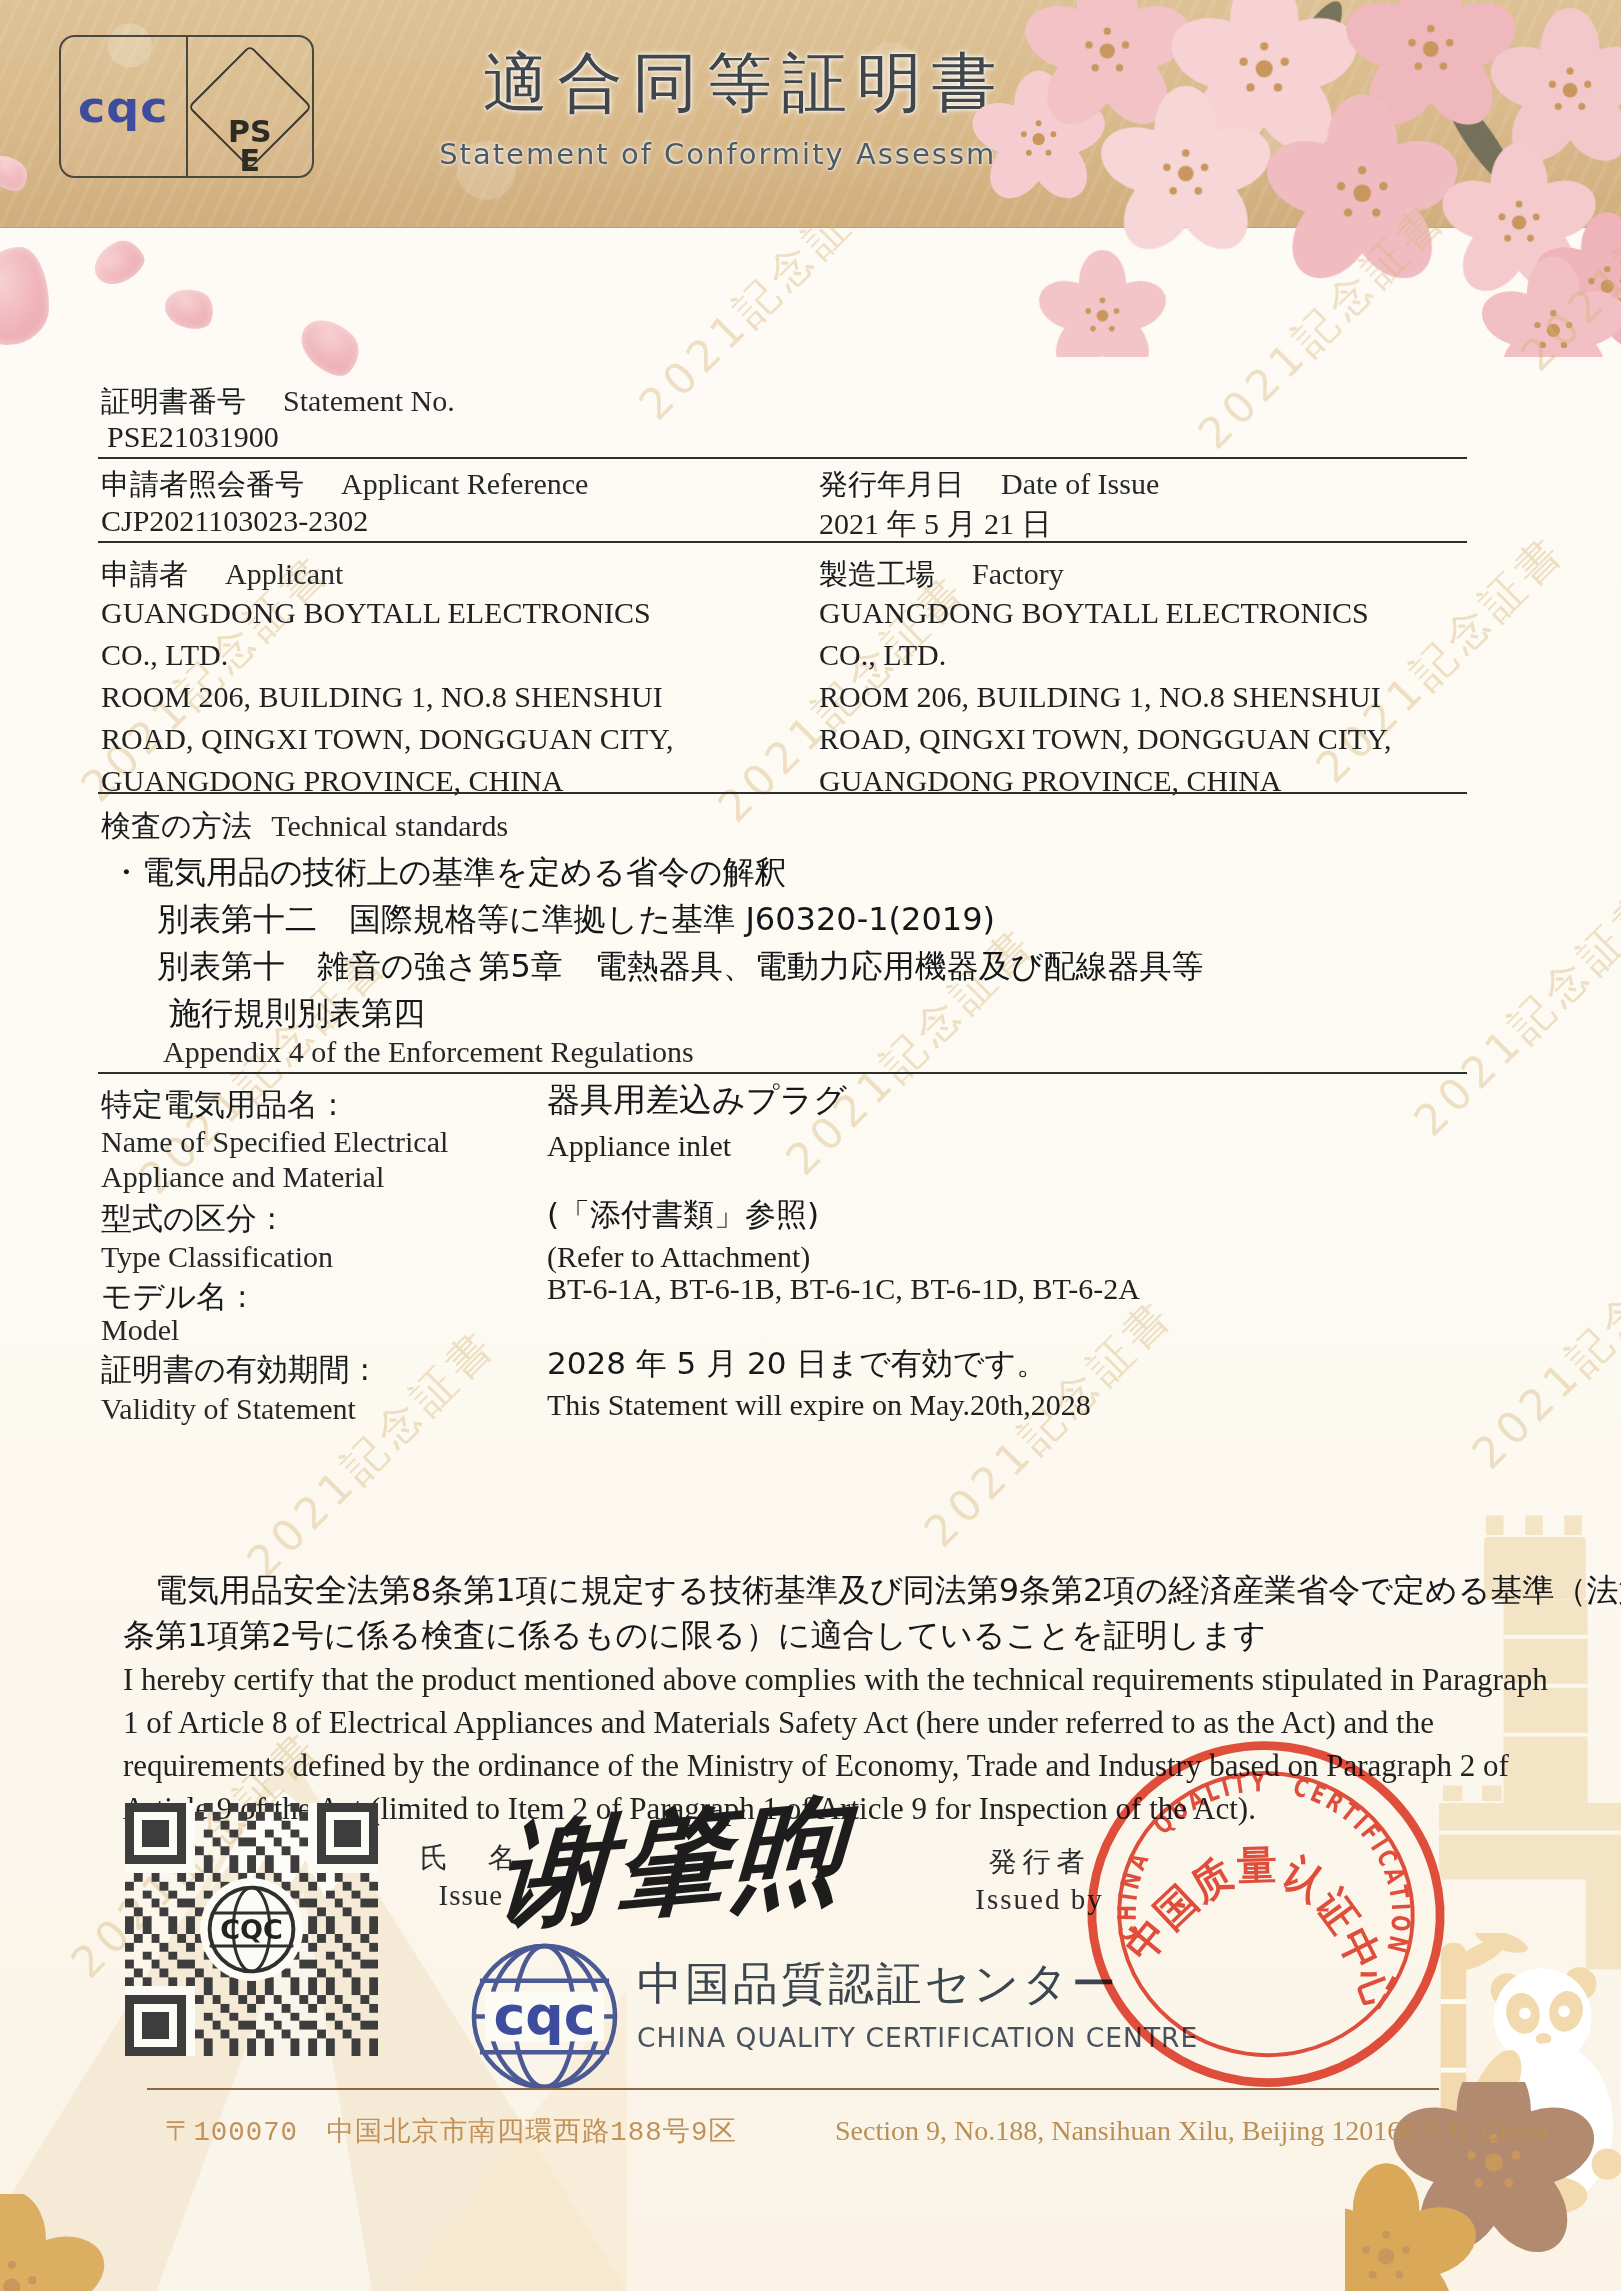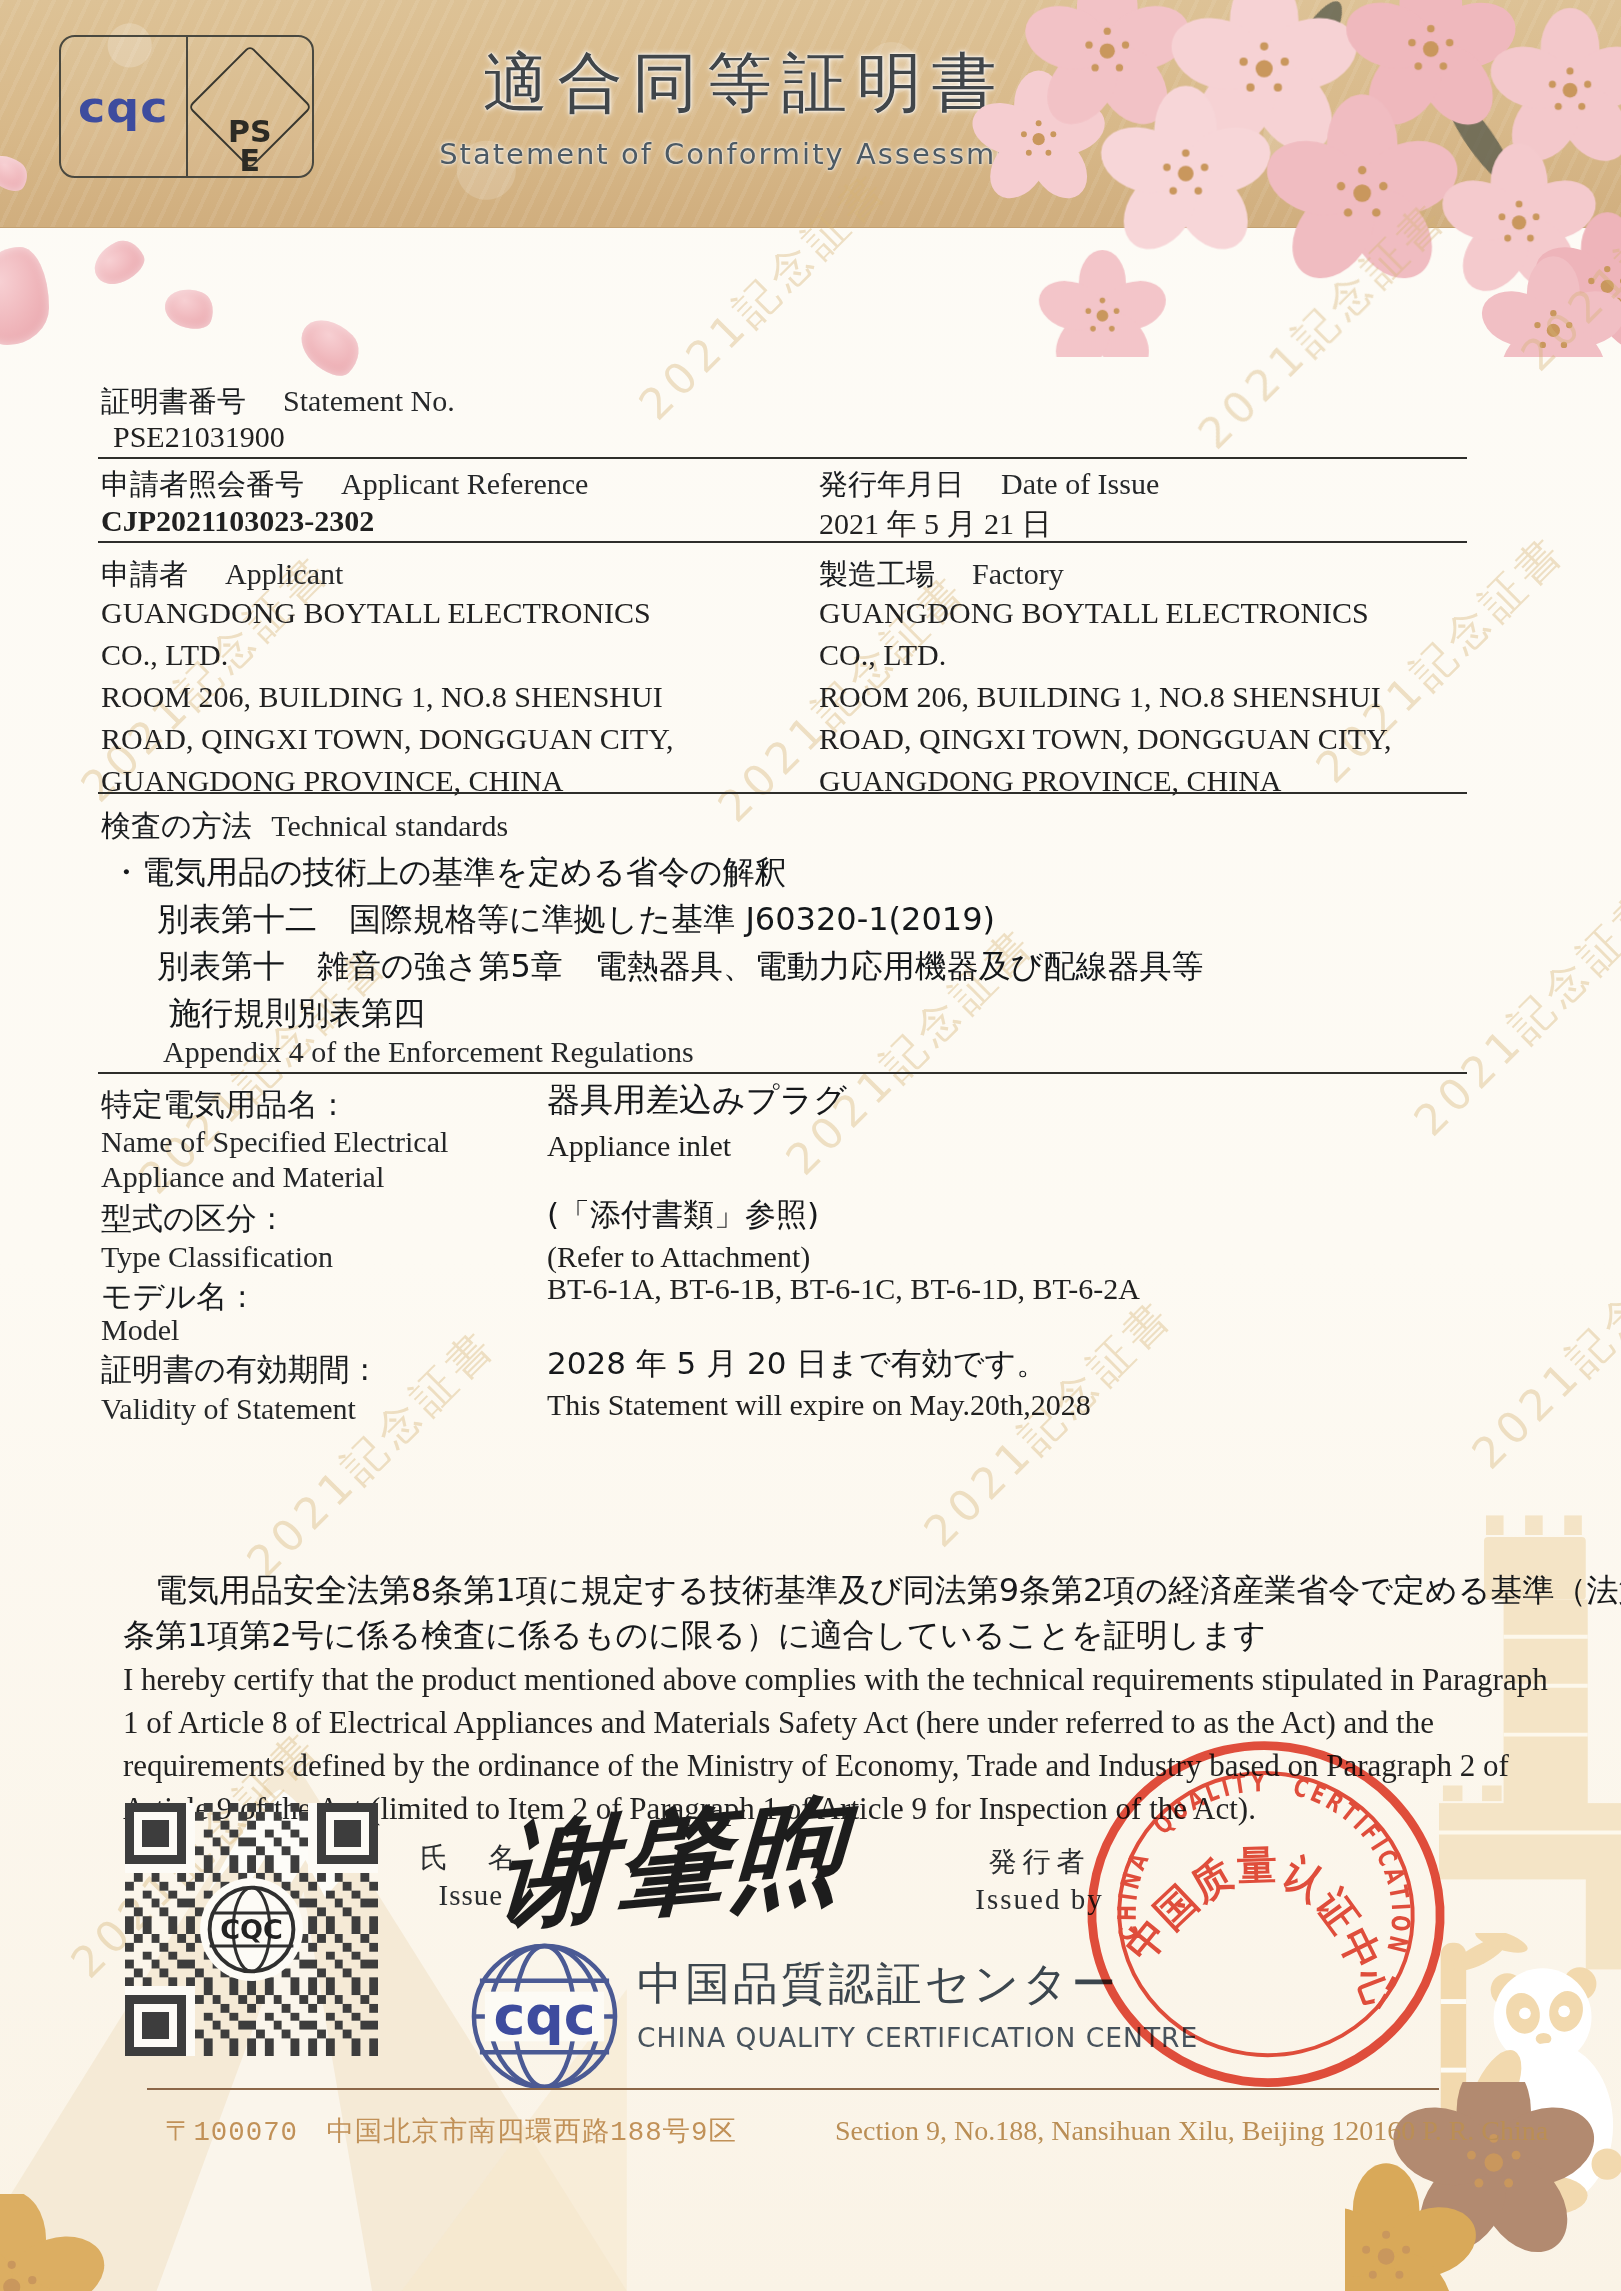--- a/index.html
+++ b/index.html
@@ -171,28 +171,28 @@
   <div class="wm" style="left:1402px;top:1108px;">2021記念証書</div>
   <div class="wm" style="left:235px;top:1549px;">2021記念証書</div>
   <div class="wm" style="left:912px;top:1519px;">2021記念証書</div>
   <div class="wm" style="left:1460px;top:1441px;">2021記念証書</div>
   <div class="wm" style="left:59px;top:1950px;">2021記念証書</div>
 
   <div class="abs row" style="left:101px;top:382px;">
     <span class="lbl-jp">証明書番号</span>
     <span class="lbl-en">Statement No.</span>
   </div>
-  <div class="abs val" style="left:113px;top:420px;">PSE21031900</div>
+  <div class="abs val" style="left:107px;top:420px;">PSE21031900</div>
   <div class="hr" style="left:98px;top:457px;width:1369px;"></div>
 
   <div class="abs row" style="left:101px;top:465px;">
     <span class="lbl-jp">申請者照会番号</span>
     <span class="lbl-en">Applicant Reference</span>
   </div>
-  <div class="abs val" style="left:101px;top:504px;font-weight:bold;">CJP2021103023-2302</div>
+  <div class="abs val" style="left:101px;top:504px;">CJP2021103023-2302</div>
   <div class="abs row" style="left:819px;top:465px;">
     <span class="lbl-jp">発行年月日</span>
     <span class="lbl-en">Date of Issue</span>
   </div>
   <div class="abs val" style="left:819px;top:504px;">2021 年 5 月 21 日</div>
   <div class="hr" style="left:98px;top:541px;width:1369px;"></div>
 
   <div class="abs row" style="left:101px;top:555px;">
     <span class="lbl-jp">申請者</span>
     <span class="lbl-en">Applicant</span>

